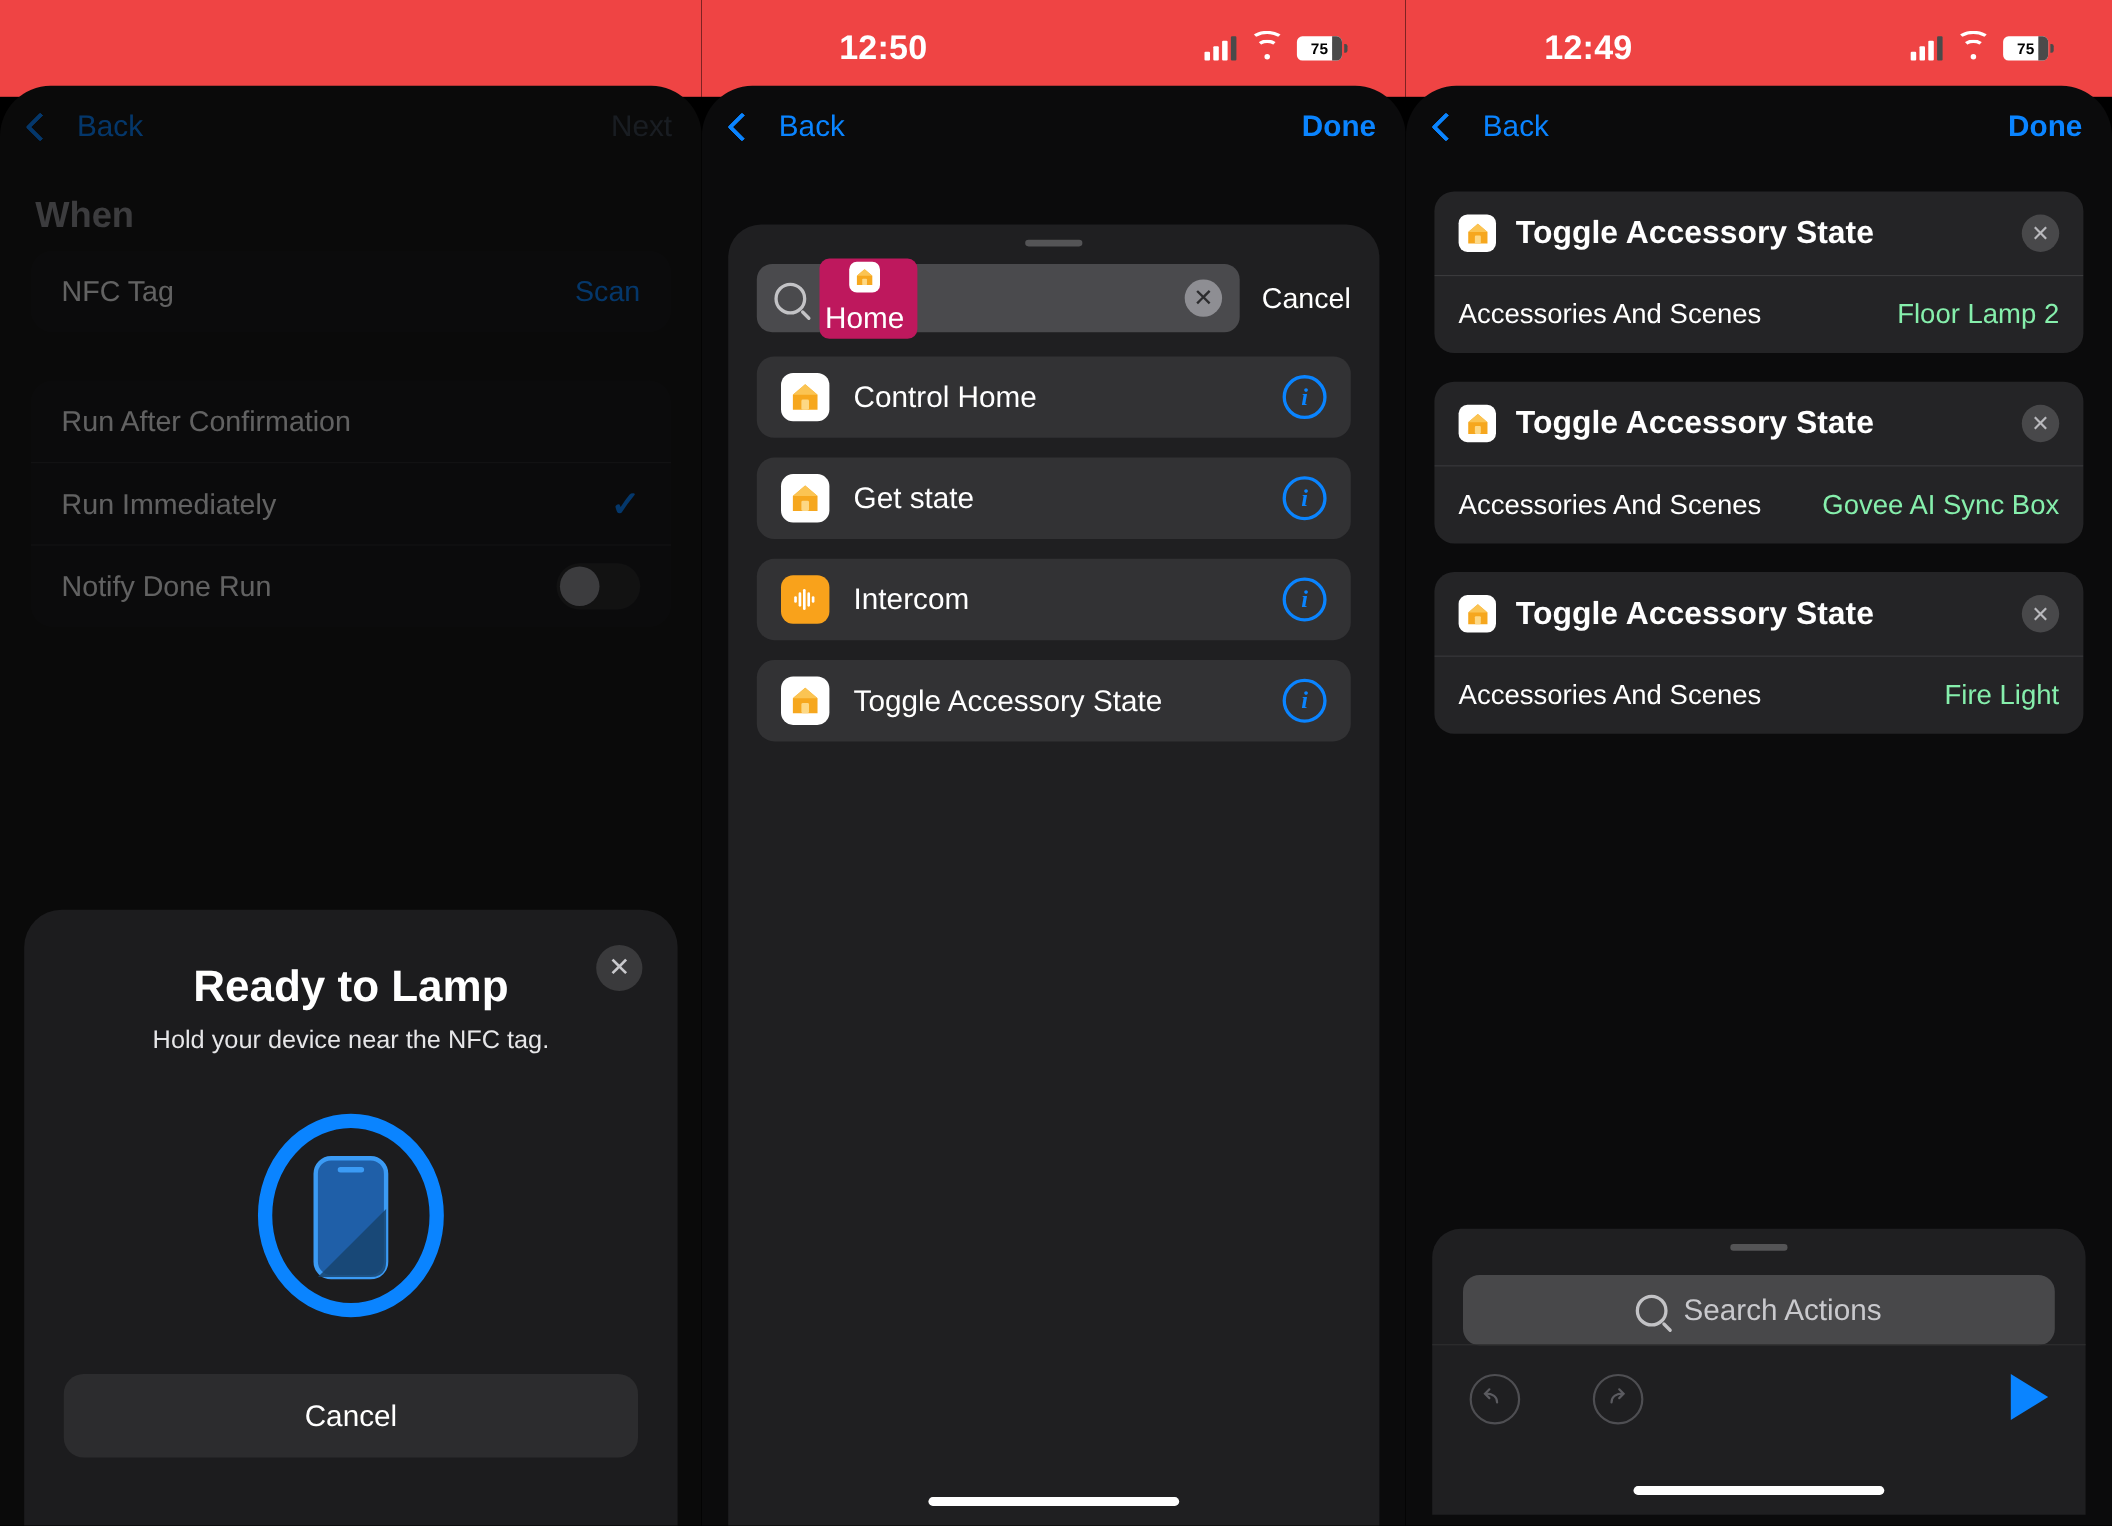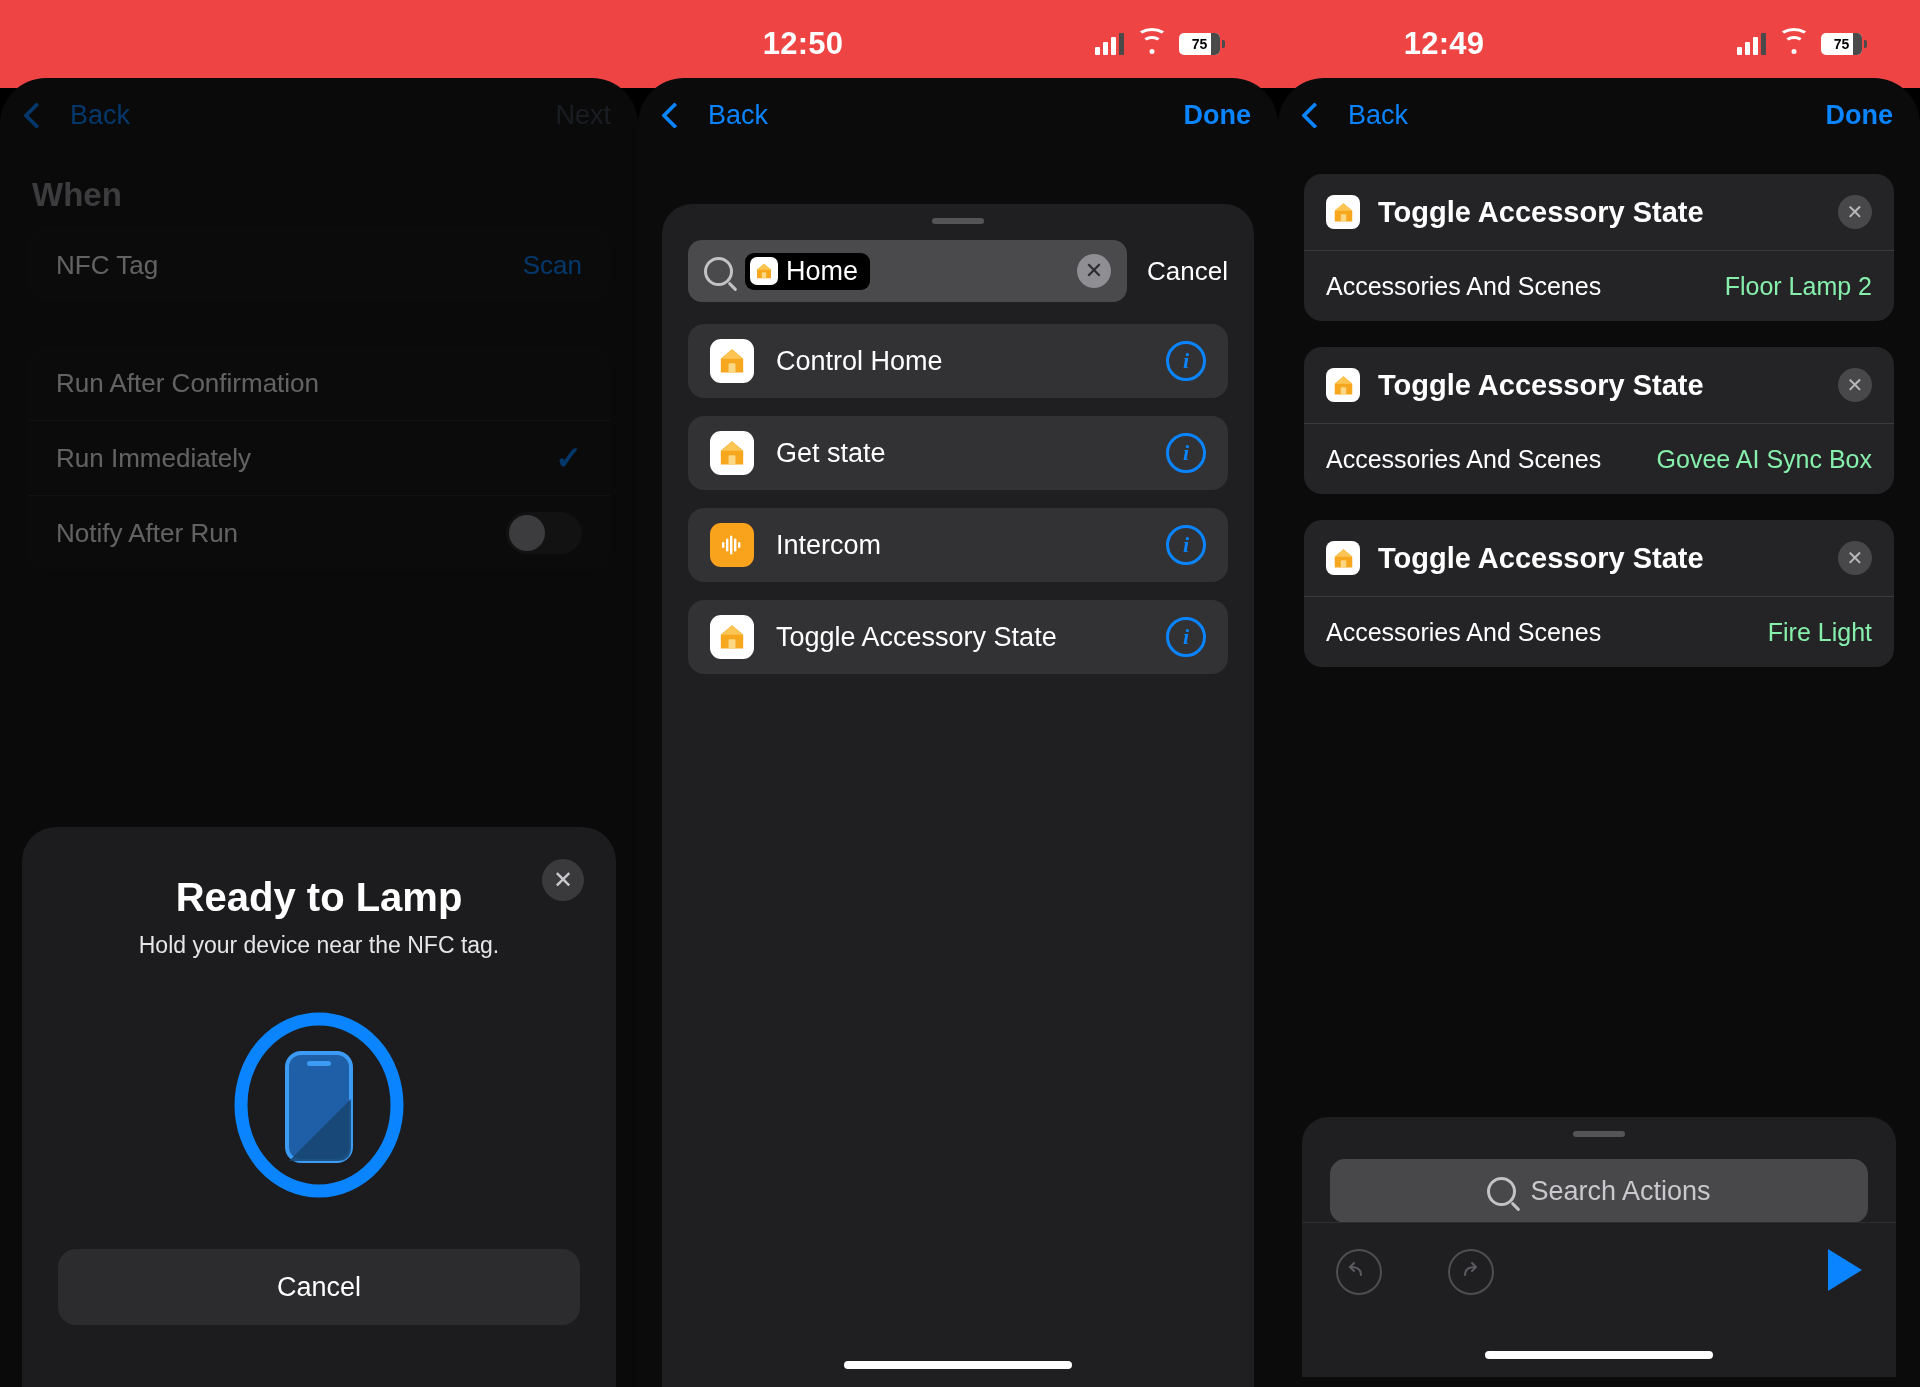--- a/index.html
+++ b/index.html
@@ -74,21 +74,21 @@
   .p2 .screen{background:#0b0b0c;}
   .sheet2{position:absolute;left:24px;right:24px;top:126px;bottom:0;background:#1f1f21;
           border-radius:30px 30px 0 0;}
   .grabber{width:52px;height:6px;border-radius:3px;background:#545456;margin:14px auto 0;}
   .searchrow{display:flex;align-items:center;gap:20px;padding:16px 26px 0;}
   .searchfield{flex:1;height:62px;background:#4a4a4d;border-radius:14px;display:flex;align-items:center;
                padding:0 16px;gap:12px;}
   .mag{width:23px;height:23px;border:3px solid #c3c3c6;border-radius:50%;position:relative;flex:0 0 auto;}
   .mag::after{content:"";position:absolute;right:-8px;bottom:-5px;width:11px;height:3px;background:#c3c3c6;
               transform:rotate(45deg);border-radius:2px;}
-  .token{display:flex;align-items:center;gap:8px;background:#000000;border-radius:9px;padding:3px 12px 3px 5px;}
+  .token{display:flex;align-items:center;gap:8px;background:#be185d;border-radius:9px;padding:3px 12px 3px 5px;flex-direction:column;}
   .clearx{width:34px;height:34px;border-radius:50%;background:#8e8e93;color:#2c2c2e;font-size:22px;
           display:flex;align-items:center;justify-content:center;margin-left:auto;flex:0 0 auto;}
   .cancel2{color:#fff;font-size:26px;}
   .list2{padding:22px 26px 0;}
   .li{height:74px;background:#323234;border-radius:16px;display:flex;align-items:center;padding:0 22px;
       gap:22px;margin-bottom:18px;}
   .li .lbl{color:#fff;font-size:27px;font-weight:400;flex:1;}
   .infoi{width:34px;height:34px;border-radius:50%;border:3px solid #0a84ff;color:#0a84ff;font-size:22px;
          font-weight:700;font-style:italic;display:flex;align-items:center;justify-content:center;
          font-family:"Liberation Serif",serif;flex:0 0 auto;}
@@ -158,21 +158,21 @@
 
         <div class="grp">
           <div class="row">
             <span>Run After Confirmation</span>
           </div>
           <div class="row">
             <span>Run Immediately</span>
             <span class="check">✓</span>
           </div>
           <div class="row">
-            <span>Notify After Run</span>
+            <span>Notify Done Run</span>
             <span class="toggle">
                 <span class="knob"></span>
               </span>
           </div>
         </div>
       </div>
 
       <div class="nfc-sheet">
         <div class="nfc-close">✕</div>
         <div class="nfc-title">Ready to Lamp</div>

